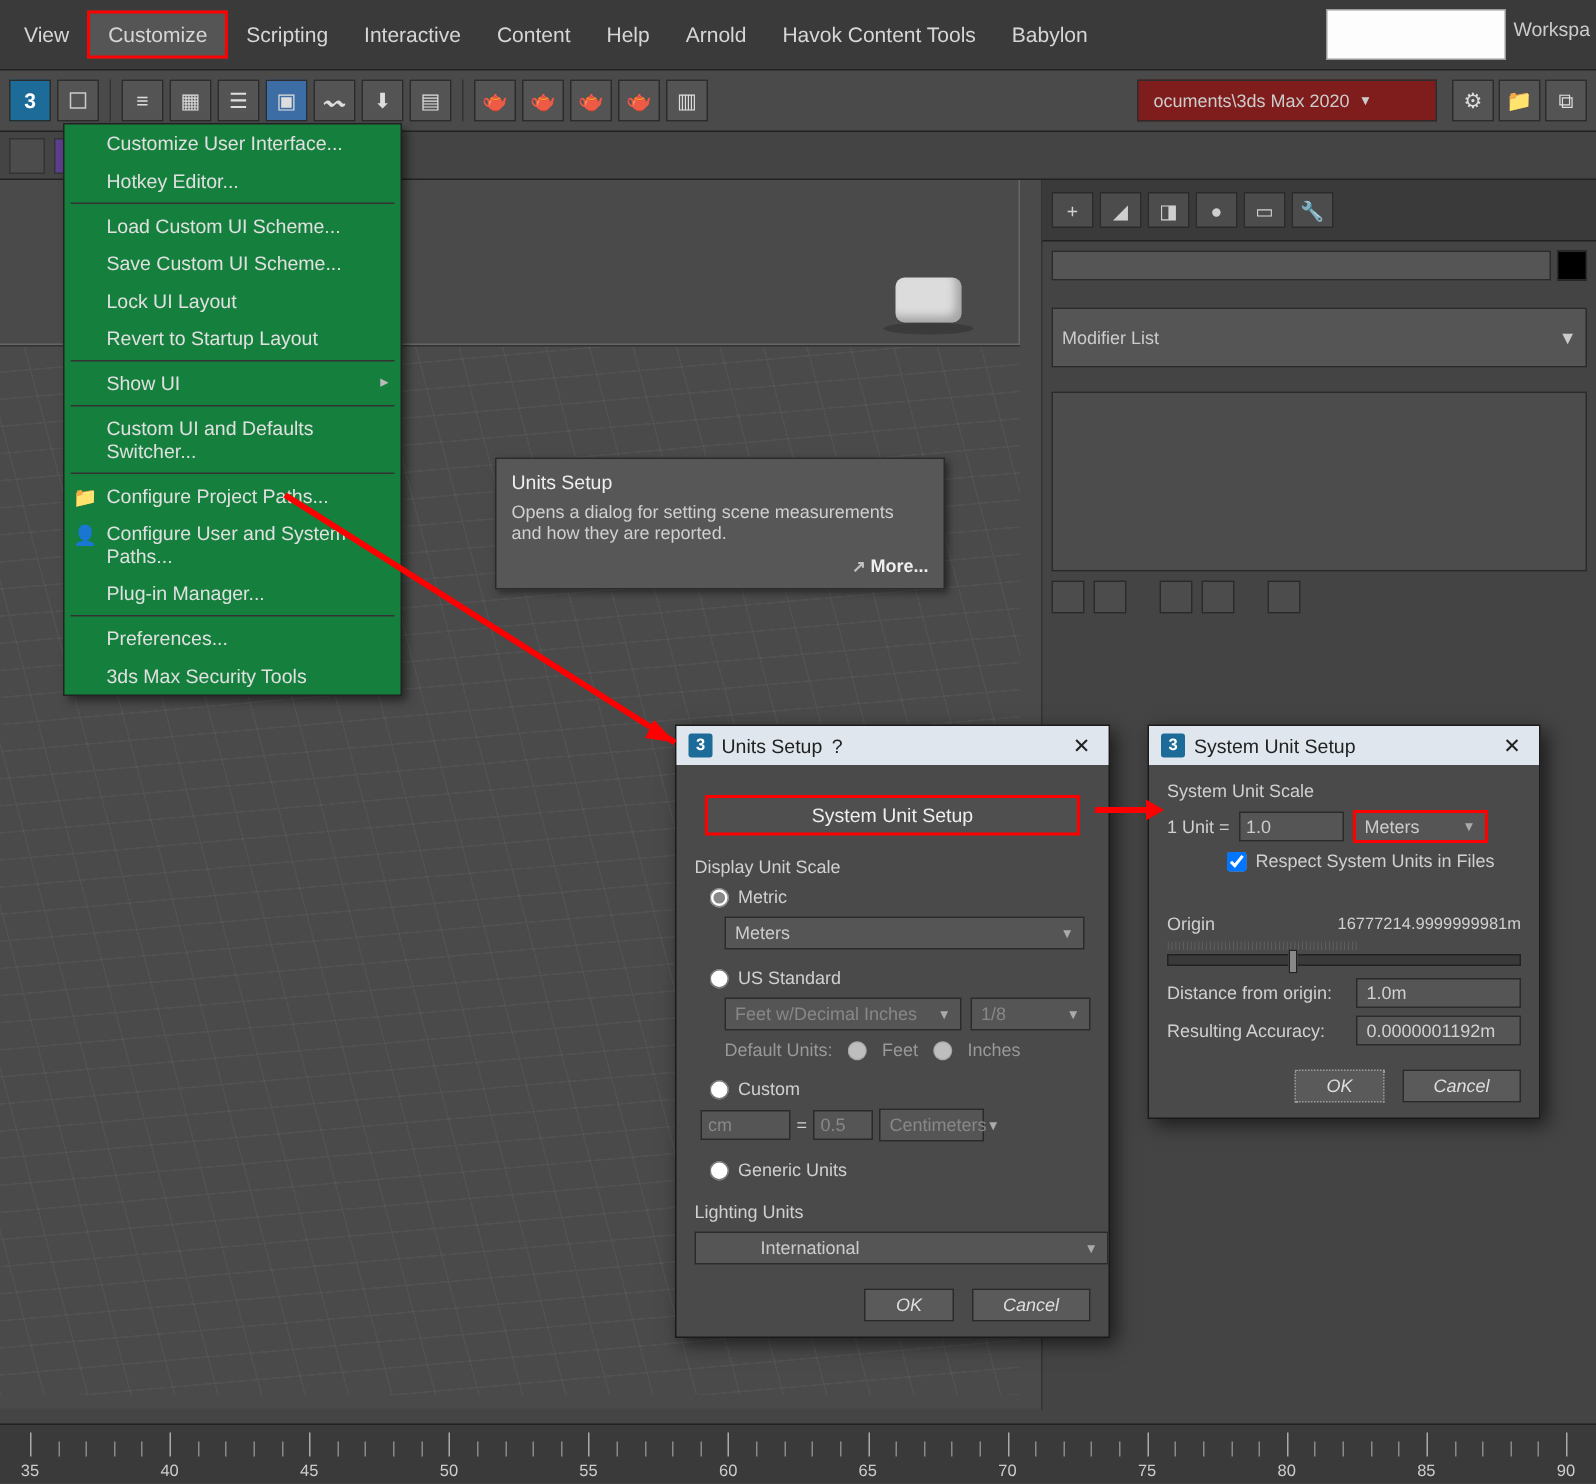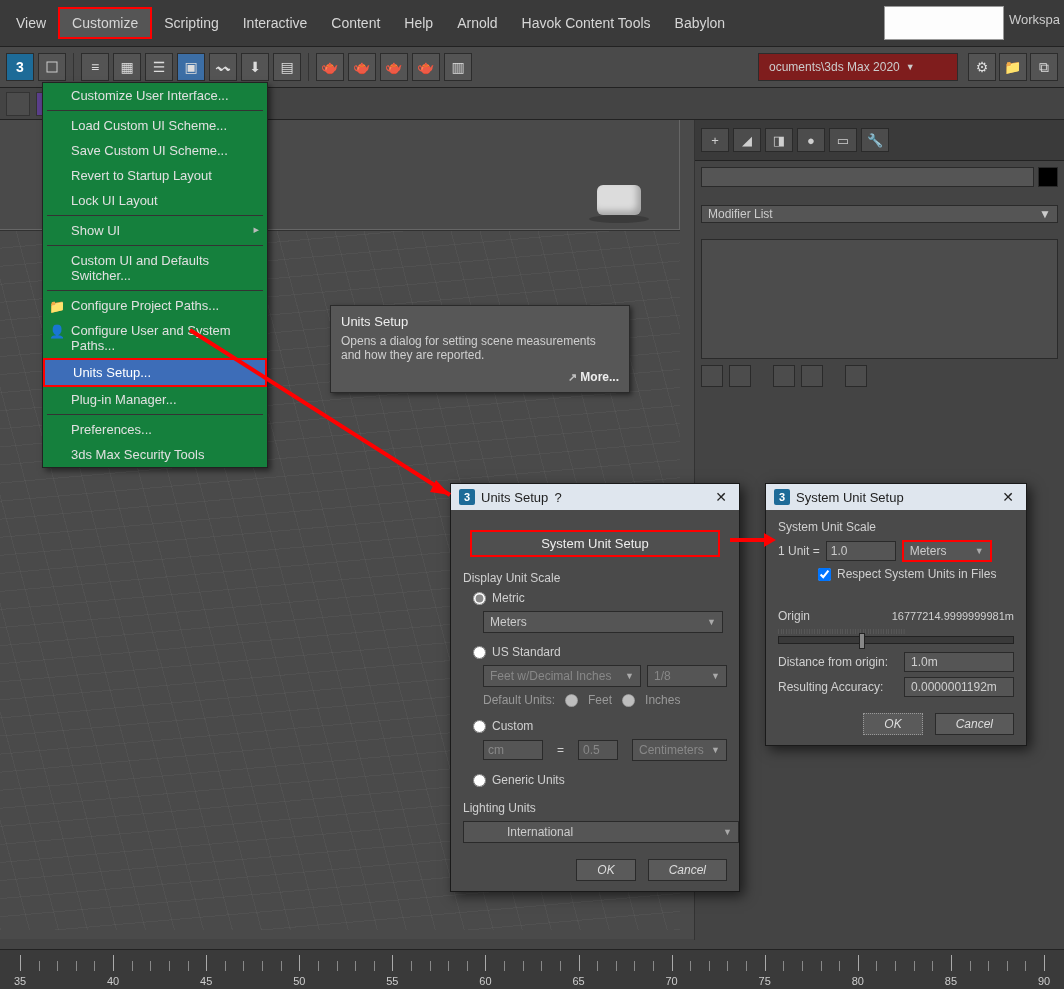--- a/index.html
+++ b/index.html
@@ -38,21 +38,21 @@
 .teapot-icon .body { width: 44px; height: 30px; background: #dcdcdc; border-radius: 6px; position: absolute; left: 8px; top: 10px; box-shadow: inset -4px -4px 6px rgba(0,0,0,0.25);}
 .teapot-icon .base { width: 60px; height: 8px; background: #3b3b3b; border-radius: 50%; position: absolute; bottom: 2px; left: 0;}
 
 
 .right-panel { position: absolute; top: 120px; right: 0; width: 370px; height: 820px; background: #444; border-left: 1px solid #333; }
 .rp-tabs { display: flex; gap: 4px; padding: 8px 6px; background: #3a3a3a; border-bottom: 1px solid #222; }
 .rp-tab { width: 28px; height: 24px; background: #4c4c4c; border: 1px solid #2a2a2a; display:flex;align-items:center;justify-content:center;}
 .rp-name { margin: 6px; height: 22px; display:flex; }
 .rp-name input { flex:1; background: #555; border: 1px solid #2a2a2a; height: 20px; color:#ccc; padding:0 4px;}
 .rp-name .swatch { width: 20px; height: 20px; background: #000; margin-left: 4px; border:1px solid #2a2a2a;}
-.rp-modlist { margin: 16px 6px; height: 18px; background: #555; border: 1px solid #2a2a2a; display:flex;align-items:center;justify-content:space-between;padding:0 6px;color:#ccc;font-size:12px;}
+.rp-modlist { margin: 16px 6px; height: 40px; background: #555; border: 1px solid #2a2a2a; display:flex;align-items:center;justify-content:space-between;padding:0 6px;color:#ccc;font-size:12px;}
 .rp-stack { margin: 4px 6px; height: 120px; background: #4c4c4c; border: 1px solid #2a2a2a; }
 .rp-btnrow { margin: 6px; display:flex; gap:6px;}
 .rp-btnrow .b { width:22px;height:22px;background:#4c4c4c;border:1px solid #2a2a2a;}
 
 
 .dropdown { position: absolute; left: 42px; top: 46px; width: 226px; background: #15803d; border: 1px solid #222; box-shadow: 3px 3px 6px rgba(0,0,0,0.5); z-index: 50; margin-top: 36px; }
 .dropdown .dd-item { padding: 5px 14px 5px 28px; font-size: 13px; color: #e0e0e0; cursor: pointer; position: relative; }
 .dropdown .dd-item.hot { background: #3d6db8; color: #fff; border: 2px solid #ff0000; }
 .dropdown .dd-sep { height: 1px; background: #333; margin: 2px 4px; }
 .dropdown .dd-item.sub::after { content: "▸"; position: absolute; right: 8px; top: 5px; font-size: 11px; color: #bbb;}
@@ -191,33 +191,33 @@
     <div style="width:10px"></div>
     <div class="b"></div>
     <div class="b"></div>
     <div style="width:10px"></div>
     <div class="b"></div>
   </div>
 </div>
 
 <div class="dropdown">
   <div class="dd-item">Customize User Interface...</div>
+  <div class="dd-item">Hotkey Editor...</div>
   <div class="dd-sep"></div>
   <div class="dd-item">Load Custom UI Scheme...</div>
   <div class="dd-item">Save Custom UI Scheme...</div>
+  <div class="dd-item">Lock UI Layout</div>
   <div class="dd-item">Revert to Startup Layout</div>
-  <div class="dd-item">Lock UI Layout</div>
   <div class="dd-sep"></div>
   <div class="dd-item sub">Show UI</div>
   <div class="dd-sep"></div>
   <div class="dd-item">Custom UI and Defaults Switcher...</div>
   <div class="dd-sep"></div>
   <div class="dd-item"><span class="dd-icon">📁</span><span>Configure Project Paths...</span></div>
   <div class="dd-item"><span class="dd-icon">👤</span><span>Configure User and System Paths...</span></div>
-  <div class="dd-item hot">Units Setup...</div>
   <div class="dd-item">Plug-in Manager...</div>
   <div class="dd-sep"></div>
   <div class="dd-item">Preferences...</div>
   <div class="dd-item">3ds Max Security Tools</div>
 </div>
 
 <div class="tooltip">
   <div class="tt-title">Units Setup</div>
   <div>Opens a dialog for setting scene measurements and how they are reported.</div>
   <div class="tt-more">More...</div>
@@ -263,25 +263,25 @@
       <input type="radio" disabled="" style="">
         <span>Feet</span>
       <input type="radio" disabled="" style="">
         <span>Inches</span>
     </div>
 
     <div class="radio-row" style="margin-top:12px;">
       <input type="radio" style="">
       <span>Custom</span>
     </div>
-    <div style="display:flex;gap:14px;align-items:center;margin-left:20px;">
+    <div style="display:flex;gap:4px;align-items:center;margin-left:4px;">
       <input class="txt disabled" value="cm" style="">
       <span>=</span>
       <input class="txt disabled" style="width: 40px;" value="0.5">
-      <div class="sel disabled" style="width:100px;">
+      <div class="sel disabled" style="width:70px;">
         <span>Centimeters</span>
           <span class="caret">▼</span>
       </div>
     </div>
 
     <div class="radio-row" style="margin-top:12px;">
       <input type="radio" style="">
       <span>Generic Units</span>
     </div>
 

